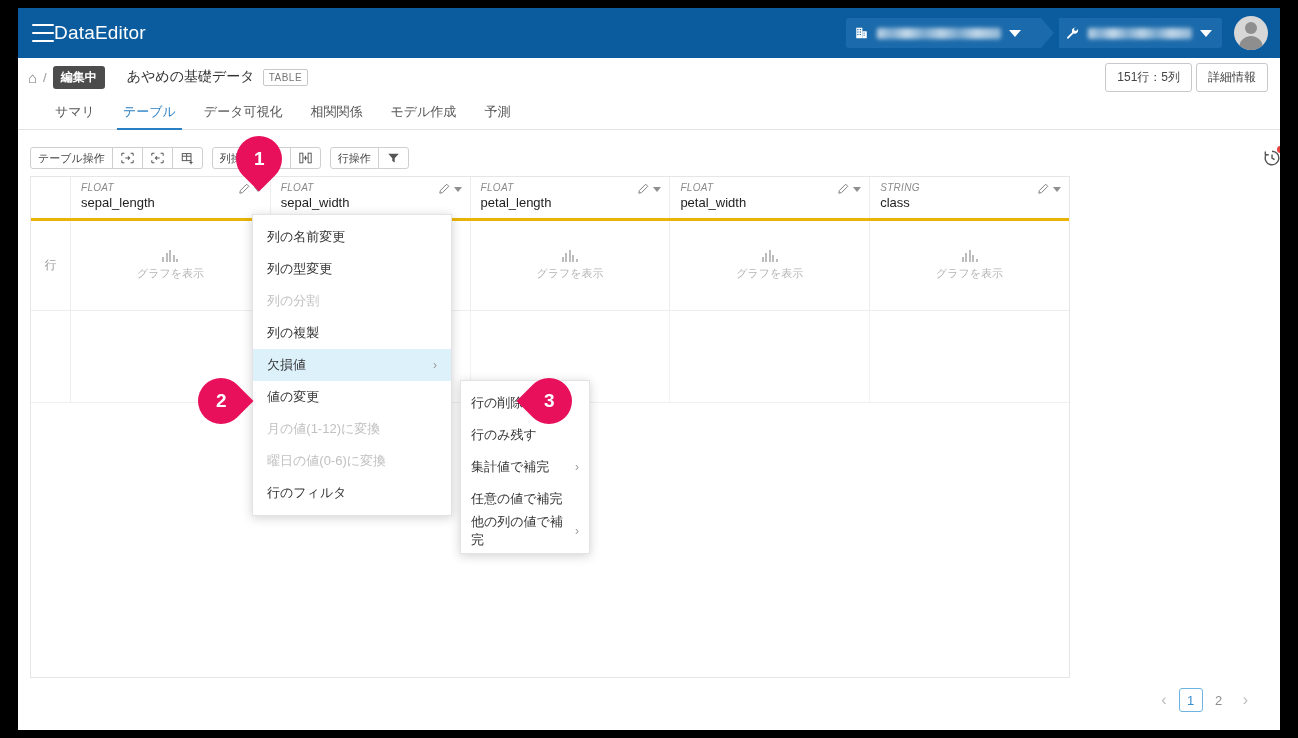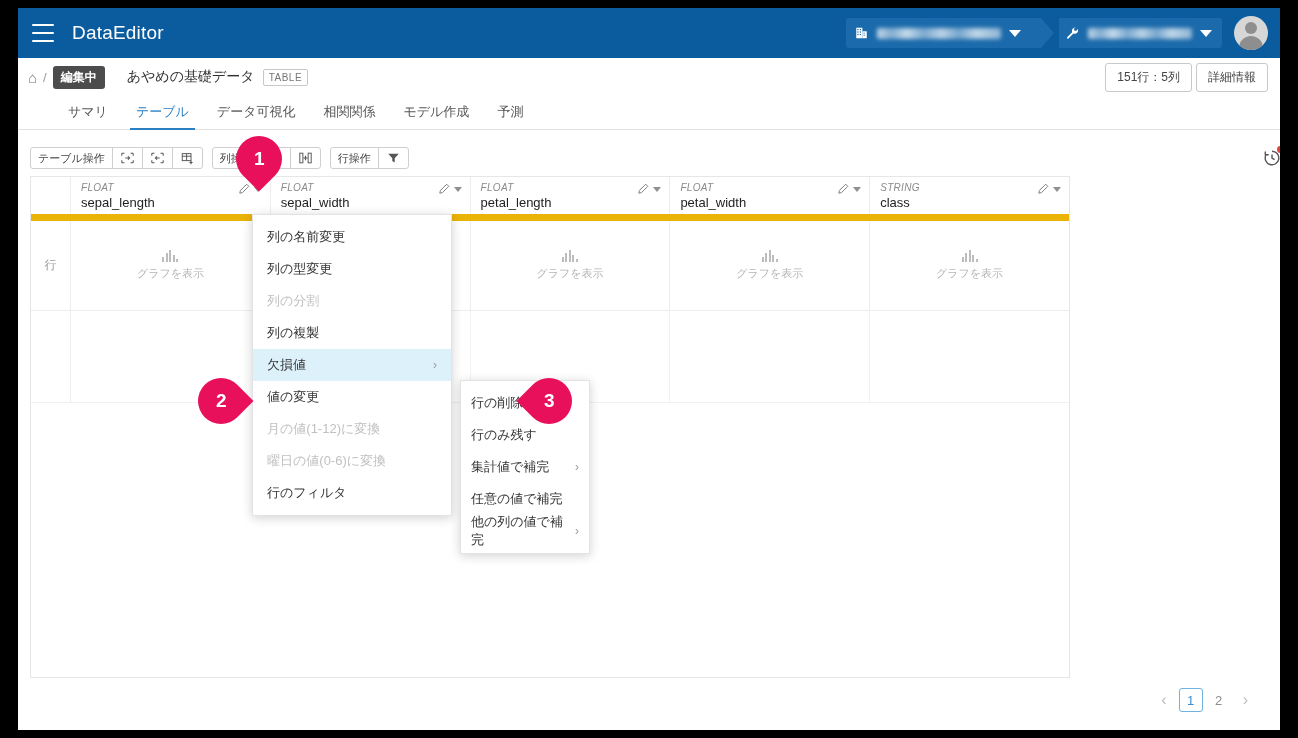--- a/index.html
+++ b/index.html
@@ -29,21 +29,21 @@
     background: #0b5c9e;
     display: flex; align-items: center;
   }
   .hamburger {
     margin-left: 14px; width: 22px; height: 18px;
     display: flex; flex-direction: column; justify-content: space-between;
     cursor: pointer;
   }
   .hamburger i { display: block; height: 2px; background: #fff; border-radius: 1px; }
   .app-title {
-    margin-left: 18px; color: #fff;
+    color: #fff;
     font-size: 19px; letter-spacing: .2px;
   }
   .topbar-right {
     margin-left: auto; display: flex; align-items: center; padding-right: 12px;
   }
   .ctx-group { display: flex; align-items: center; height: 30px; }
   .ctx-chip {
     display: flex; align-items: center; height: 30px;
     background: #1b6aab; padding: 0 6px 0 8px;
     position: relative;
@@ -110,21 +110,21 @@
   .pill-btn {
     border: 1px solid #c9c9c9; border-radius: 3px; background: #fff;
     font-size: 12px; color: #444; padding: 5px 11px; cursor: pointer;
     white-space: nowrap;
   }
 
   
   .tabs {
     position: absolute; left: 0; top: 88px;
     width: 1262px; height: 34px;
-    display: flex; align-items: flex-end; padding-left: 36px;
+    display: flex; align-items: flex-end; padding-left: 23px;
     border-bottom: 1px solid #e2e2e2;
   }
   .tab {
     font-size: 13px; color: #555; padding: 0 14px 8px 14px; cursor: pointer;
     position: relative;
   }
   .tab.active { color: #2a7fc2; }
   .tab.active:after {
     content: ""; position: absolute; left: 8px; right: 8px; bottom: -1px;
     height: 2px; background: #2a7fc2;
@@ -155,21 +155,21 @@
     width: 7px; height: 7px; border-radius: 50%; background: #e8413c;
   }
 
   
   .table-wrap {
     position: absolute; left: 12px; top: 168px;
     width: 1040px; height: 502px;
     border: 1px solid #e6e6e6; border-top: 1px solid #e6e6e6;
     background: #fff;
   }
-  .thead { display: flex; height: 44px; border-bottom: 7px solid #eab308; }
+  .thead { display: flex; height: 44px; border-bottom: 3px solid #eab308; }
   .rowhdr-cell {
     width: 40px; flex: 0 0 40px; border-right: 1px solid #ededed; background: #fff;
   }
   .th {
     flex: 1 1 0; border-right: 1px solid #ededed; position: relative;
     padding: 5px 10px 0 10px;
   }
   .th:last-child { border-right: none; }
   .th .type {
     font-size: 10px; font-style: italic; color: #8a8a8a; letter-spacing: .3px;

